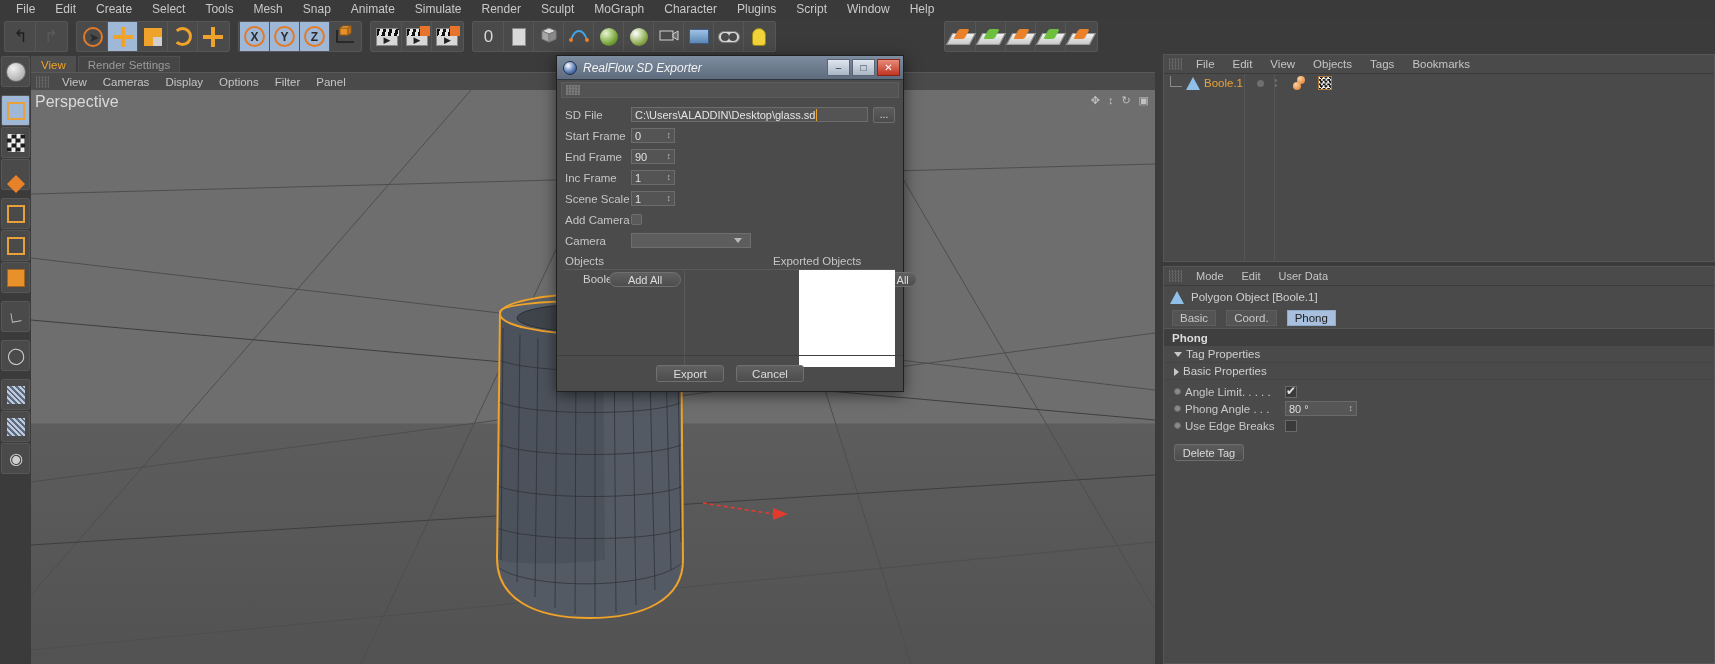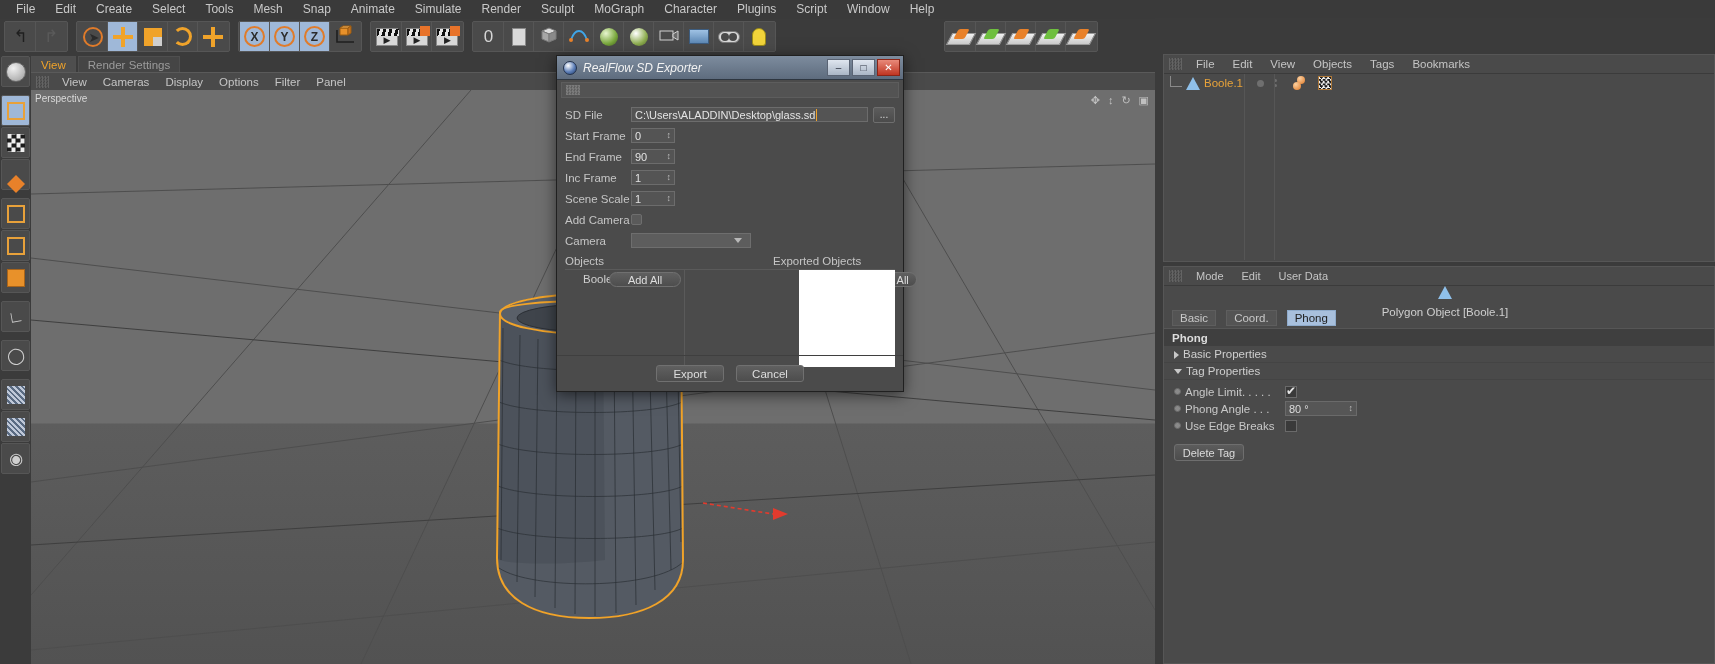--- a/index.html
+++ b/index.html
@@ -157,21 +157,21 @@
     background: repeating-conic-gradient(#6f6f6f 0% 25%, #454545 0% 50%) 50%/3px 3px;
     opacity: .7;
   }
   .viewmenu .mi { padding: 0 8px; font-size: 11.5px; color: #c5c5c5; line-height: 18px; }
   .viewport {
     position: absolute; left: 0; top: 36px; width: 1124px; height: 574px;
     background: linear-gradient(#6e6e6e 0%, #6e6e6e 58%, #5d5d5d 58.2%, #525252 100%);
     overflow: hidden;
   }
   .persplabel {
-    position: absolute; left: 4px; top: 3px; font-size: 10px; color: #d9d9d9;
+    position: absolute; left: 4px; top: 3px; font-size: 16px; color: #d9d9d9;
     z-index: 5;
   }
   .vp-icons {
     position: absolute; right: 6px; top: 4px; display: flex; gap: 8px;
     color: #cfcfcf; font-size: 11px; z-index: 5;
   }
   .vp-icons span { opacity: .85; }
 
   
   .gridsvg { position: absolute; left: 0; top: 0; }
@@ -208,21 +208,21 @@
             border:1px solid #b07a3a; }
   .ocols { position:absolute; left:0; top:0; width:100%; height:100%; pointer-events:none;}
   .ocol { position:absolute; top:0; bottom:0; width:1px; background:#565656; }
 
   .attrmgr {
     position: absolute; left: 8px; top: 248px; width: 552px; height: 398px;
     background: #4a4a4a; border: 1px solid #565656;
   }
   .amenu { height: 19px; display:flex; align-items:center; background:#4a4a4a; border-bottom:1px solid #3b3b3b;}
   .amenu .mi { padding: 0 9px; font-size: 11px; line-height: 19px; color:#c5c5c5; }
-  .aobj { display:flex; align-items:center; gap:7px; height:22px; padding-left:12px;flex-direction:column; }
+  .aobj { display:flex; align-items:center; gap:7px; height:22px; padding-left:6px; }
   .aobj .lbl { font-size: 11.5px; color:#cfcfcf; }
   .atabs { display: flex; gap: 10px; padding: 2px 0 2px 8px; }
   .atab { font-size: 11.5px; padding: 1px 7px; background:#545454; border:1px solid #5e5e5e; color:#c8c8c8; }
   .atab.active { background: #a8c0dd; color: #1d1d1d; border-color:#8fabcb; }
   .secthead { background:#3f3f3f; height: 18px; line-height:18px; padding-left:8px;
               font-size: 11.5px; font-weight:bold; color:#dcdcdc; border-top:1px solid #565656; }
   .foldrow { height: 17px; line-height: 17px; padding-left: 10px; font-size: 11.5px; color:#cfcfcf;
              border-bottom: 1px solid #444; }
   .tri { display:inline-block; width:0;height:0;margin-right:4px; vertical-align:middle;}
   .tri.right { border-top:4px solid transparent;border-bottom:4px solid transparent;border-left:5px solid #c8c8c8;}
@@ -716,24 +716,24 @@
 
       <div class="atabs">
         <div class="atab">Basic</div>
         <div class="atab">Coord.</div>
         <div class="atab active">Phong</div>
       </div>
 
       <div class="secthead">Phong</div>
 
       <div class="foldrow">
+        <span class="tri down"></span><span>Tag Properties</span>
+      </div>
+      <div class="foldrow">
         <span class="tri right"></span><span>Basic Properties</span>
-      </div>
-      <div class="foldrow">
-        <span class="tri down"></span><span>Tag Properties</span>
       </div>
 
       <div class="proprow" style="margin-top:3px;">
         <span class="bullet"></span>
         <span class="plabel">Angle Limit. . . . .</span>
         <span class="chkbox on"></span>
       </div>
 
       <div class="proprow">
         <span class="bullet"></span>

